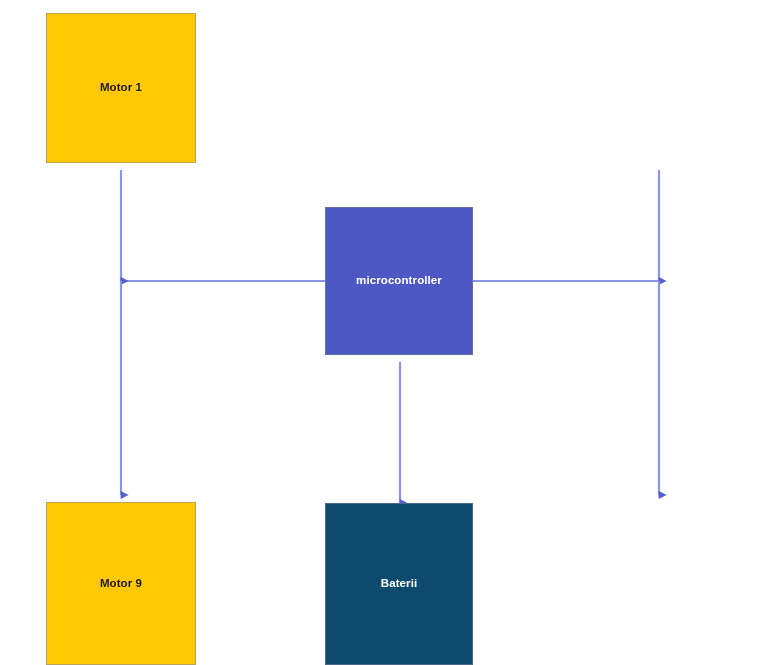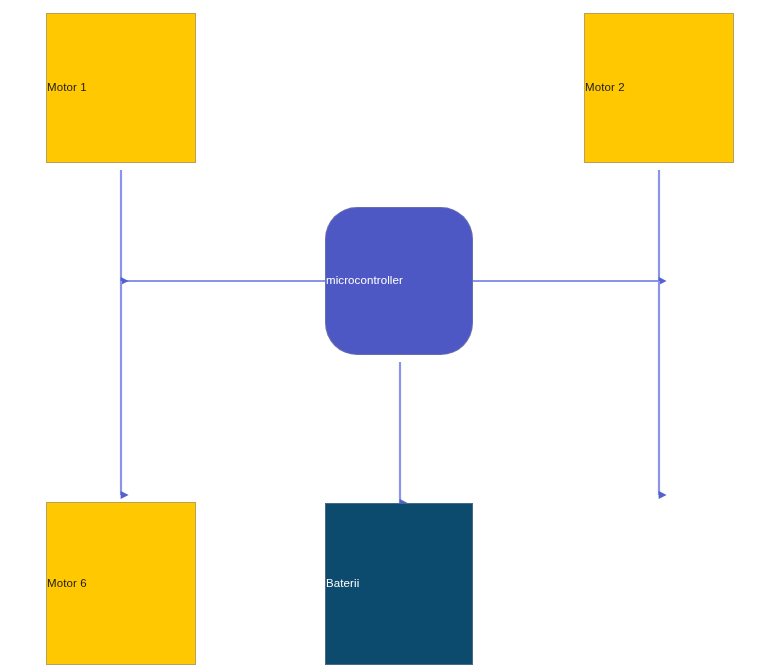--- a/index.html
+++ b/index.html
@@ -23,21 +23,23 @@
     top: 0;
     width: 781px;
     height: 665px;
     pointer-events: none;
   }
   .node {
     position: absolute;
     box-sizing: border-box;
     display: flex;
     align-items: center;
+    justify-content: center;
     border: 1px solid rgba(130,130,160,0.55);
+    font-weight: bold;
   }
   .node .node-label {
     font-size: 11.5px;
     line-height: 1.2;
     letter-spacing: 0.1px;
     text-align: center;
     white-space: nowrap;
   }
   .node-motor {
     background: #FFC800;
@@ -91,30 +93,27 @@
 
     <path d="M 659,281 L 659,495" fill="none" stroke="#8A94E8" stroke-width="2.2" marker-end="url(#arrow-down)"></path>
 
     <path d="M 400,503 L 400,362" fill="none" stroke="#8A94E8" stroke-width="2.2" marker-end="url(#arrow-down)" transform="rotate(180 400 432.5)"></path>
   </svg>
 
   <div class="node node-motor" id="motor1" style="left: 46px; top: 13px; width: 150px; height: 150px; background: rgb(255, 200, 0);">
     <span class="node-label">Motor 1</span>
   </div>
 
-  <div class="node node-motor" id="motor2" style="left: 584px; top: 13px; width: 150px; height: 150px; background: rgb(255, 200, 0);">
-    <span class="node-label">Motor 2</span>
-  </div>
 
-  <div class="node node-ctrl" id="microcontroller" style="left: 325px; top: 207px; width: 148px; height: 148px; background: rgb(78, 88, 196); border-radius: 32px;">
+  <div class="node node-ctrl" id="microcontroller" style="left: 325px; top: 207px; width: 148px; height: 148px; background: rgb(78, 88, 196);">
     <span class="node-label">microcontroller</span>
   </div>
 
   <div class="node node-motor" id="motor3" style="left: 46px; top: 502px; width: 150px; height: 163px; background: rgb(255, 200, 0);">
-    <span class="node-label">Motor 6</span>
+    <span class="node-label">Motor 9</span>
   </div>
 
   <div class="node node-batt" id="baterii" style="left: 325px; top: 503px; width: 148px; height: 162px; background: #0c4a6e;">
     <span class="node-label">Baterii</span>
   </div>
 
 
 </div>
 
 </body></html>

